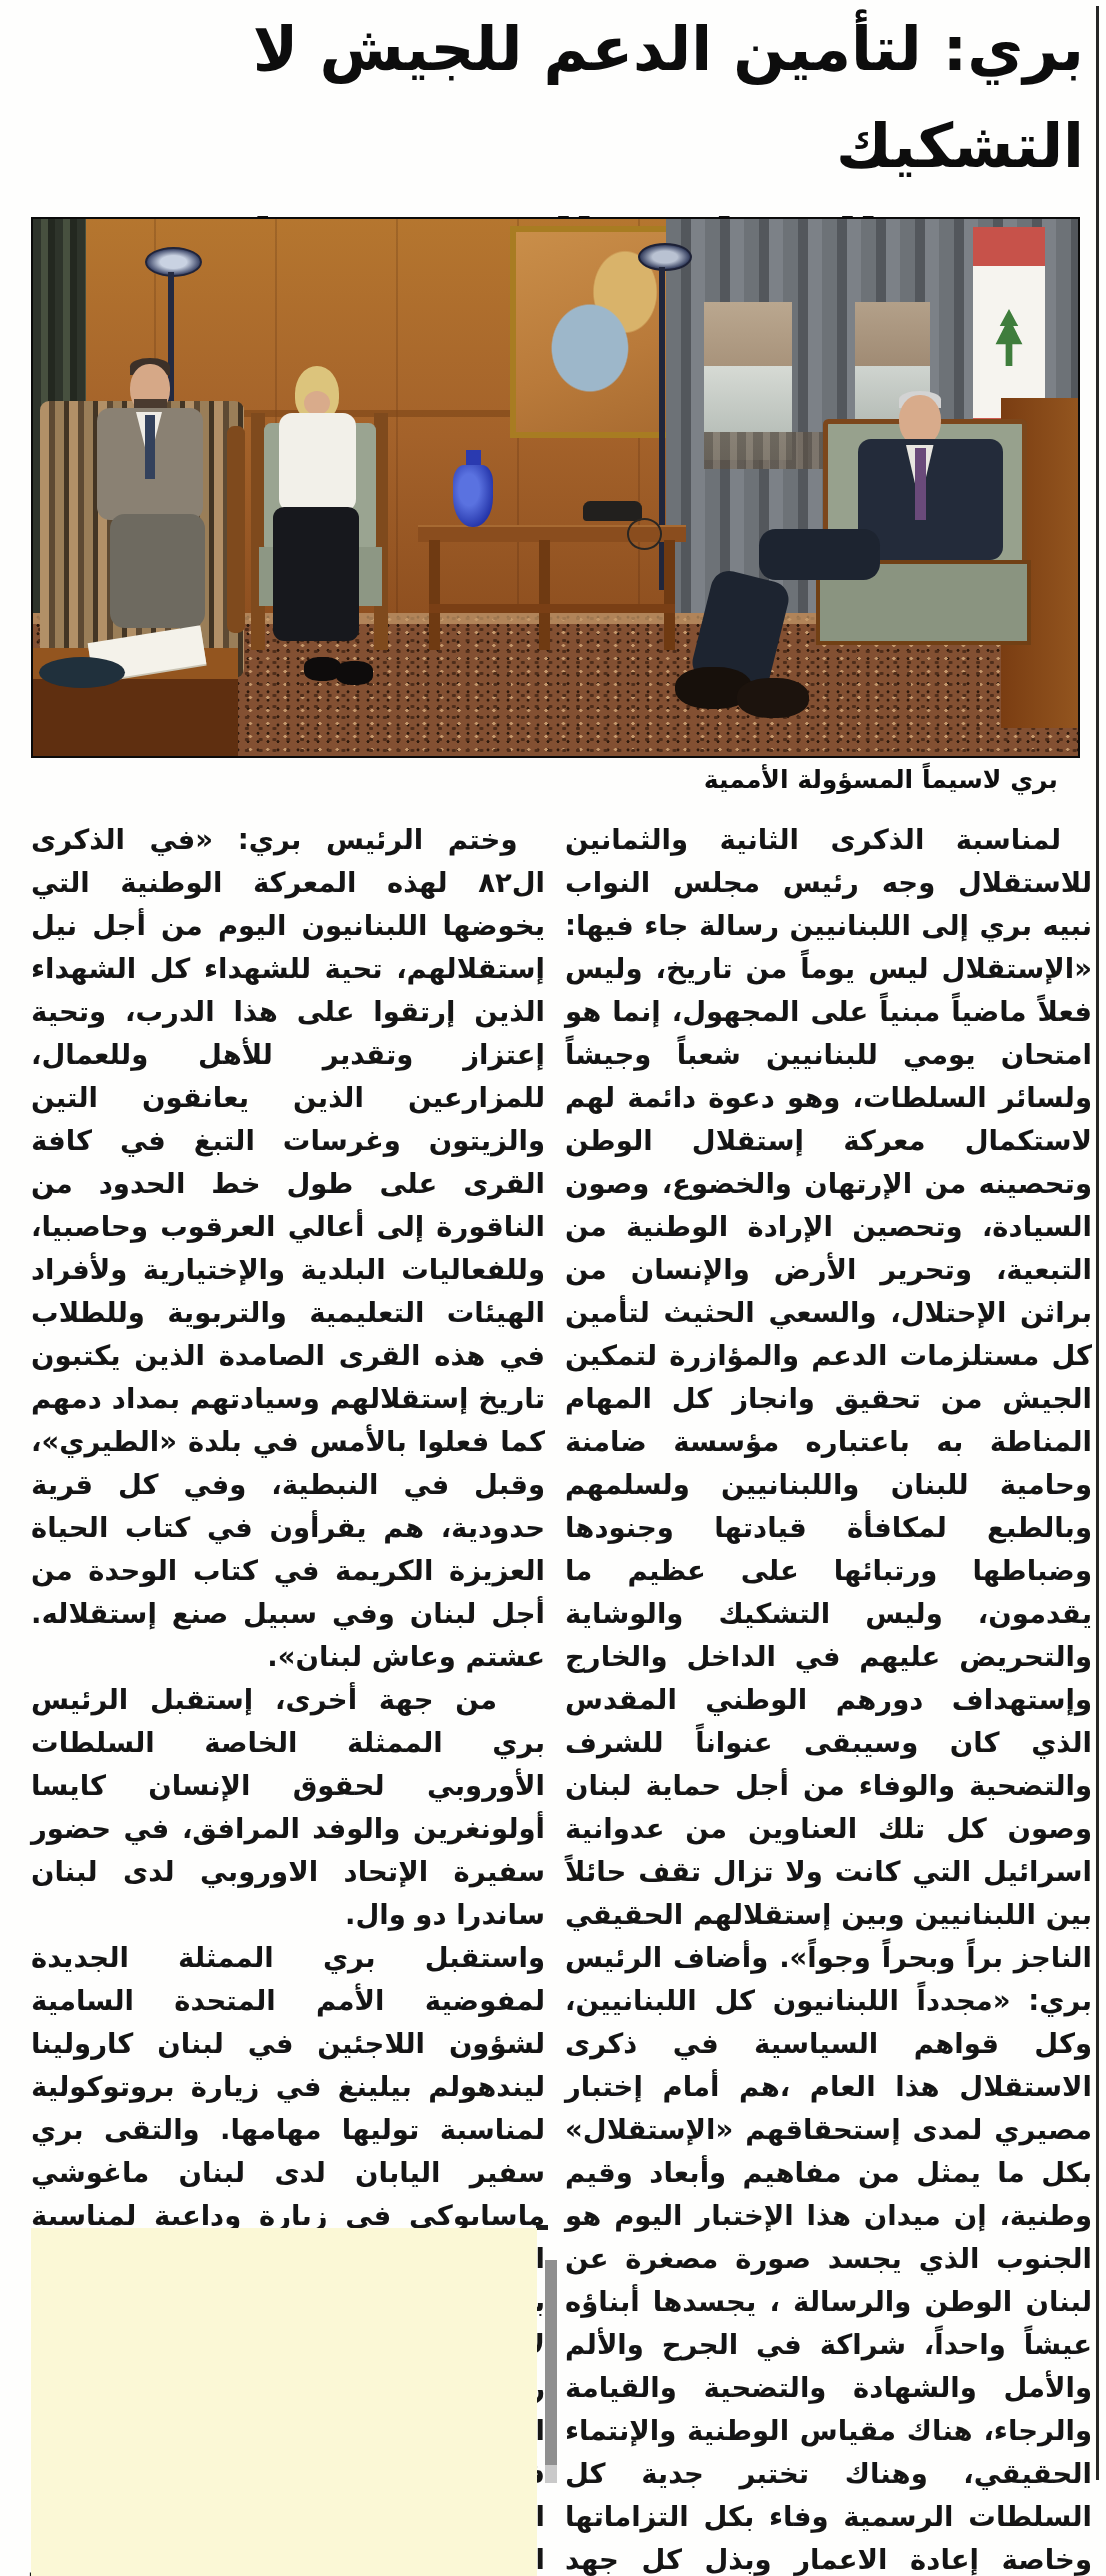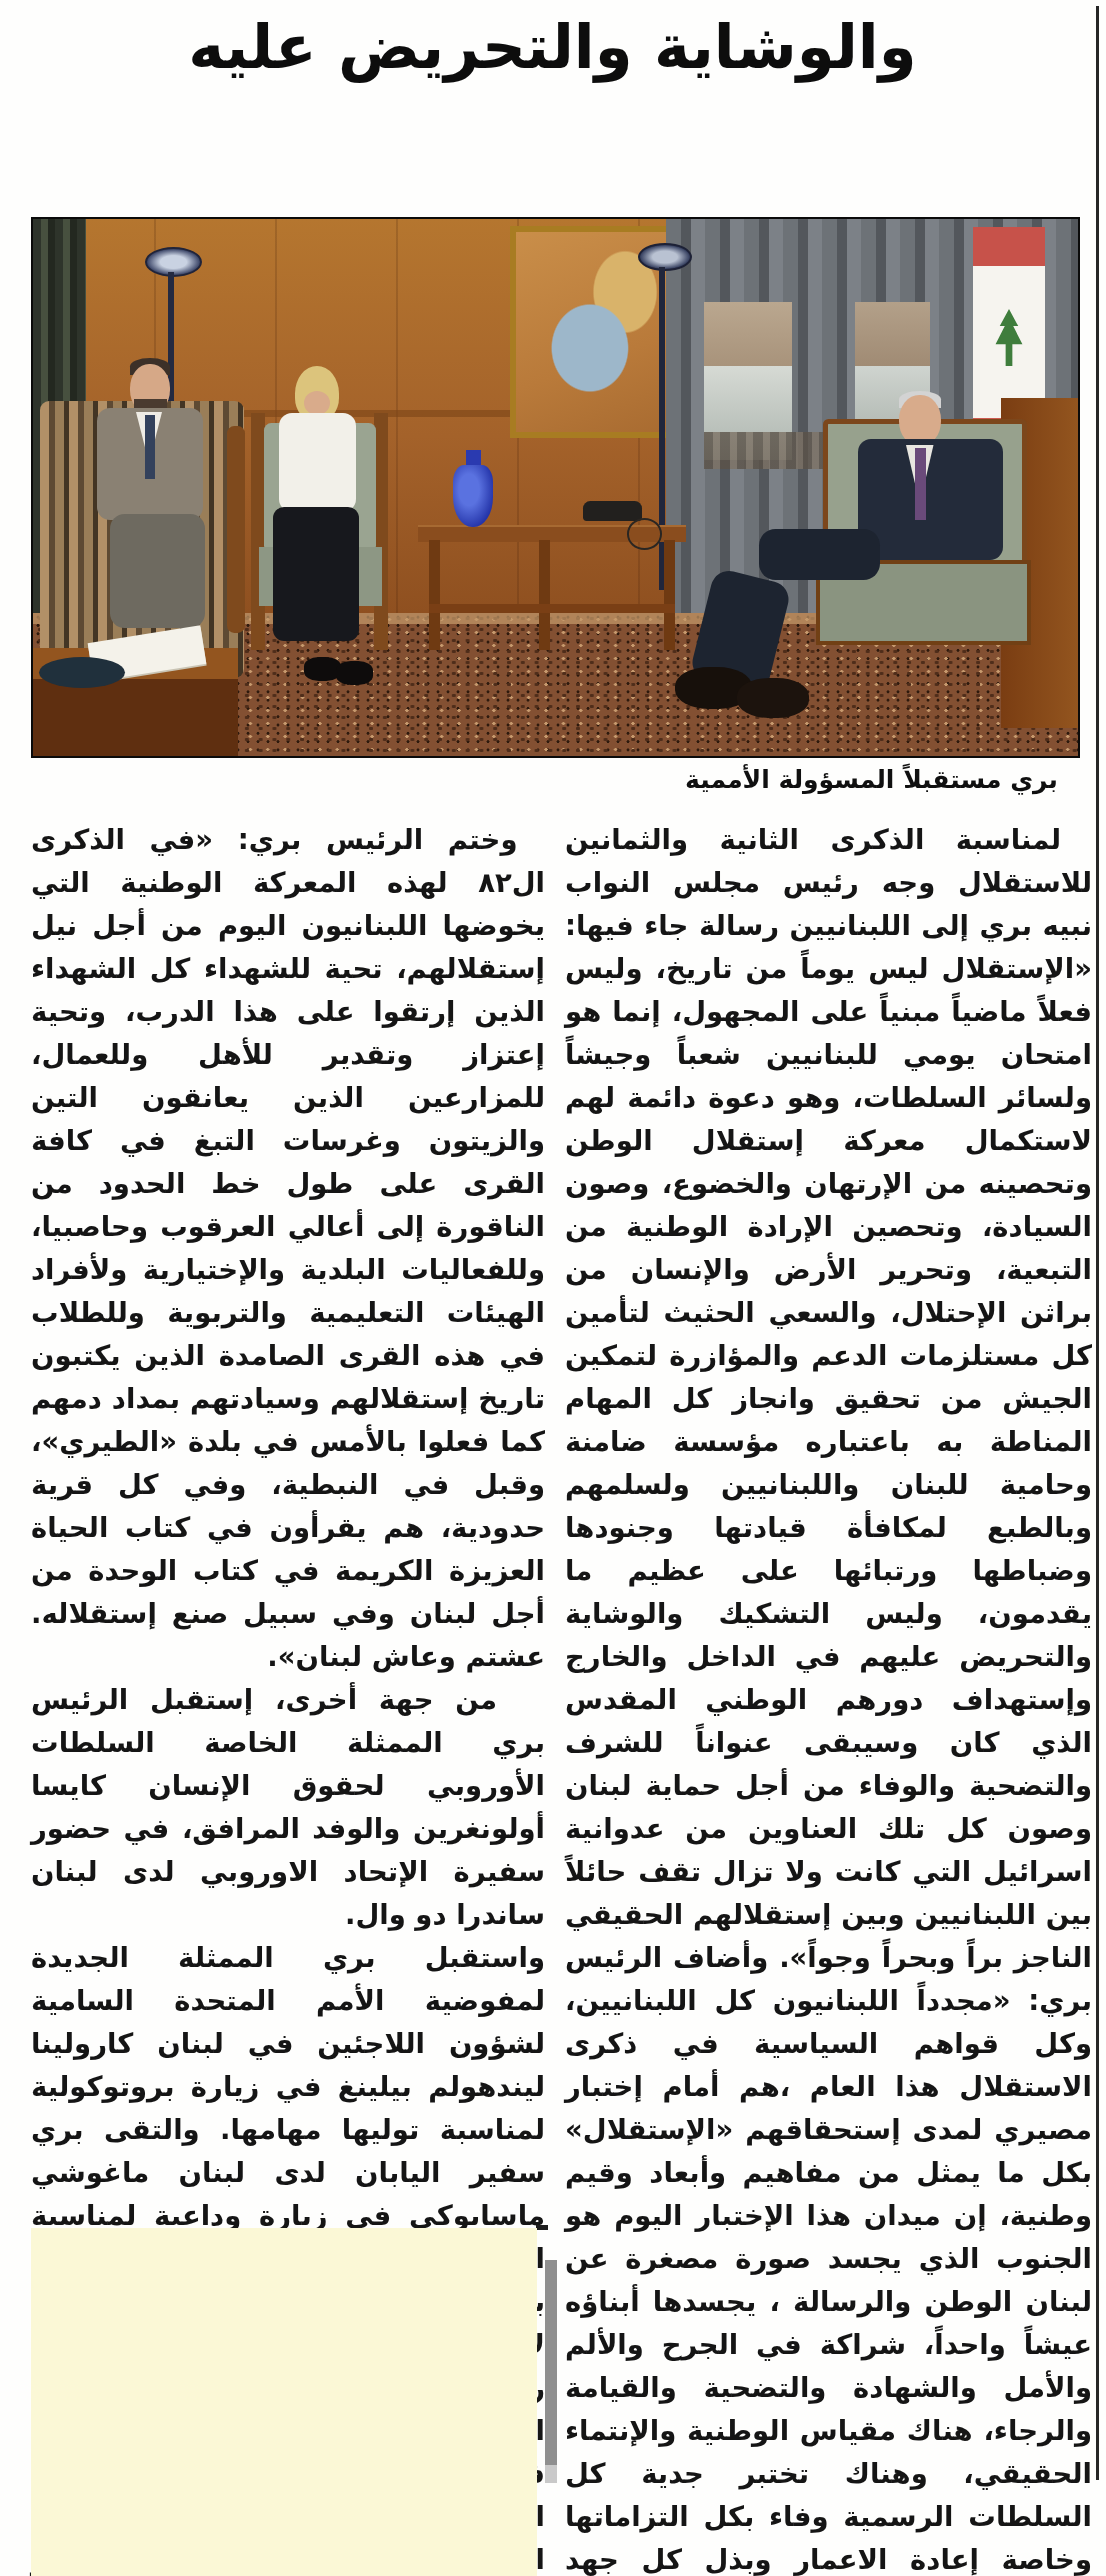--- a/index.html
+++ b/index.html
@@ -117,20 +117,21 @@
   .highlight-box{position:absolute;left:32px;top:2228px;width:506px;height:348px;background:#fbf8d6;}
   .grey-bar{position:absolute;left:546px;top:2260px;width:12px;height:205px;background:#8f8f8f;}
   .grey-bar-tail{position:absolute;left:546px;top:2465px;width:12px;height:18.3px;background:#c9c9c9;}
 </style>
 </head>
 <body>
 
 <div class="page">
 
   <div class="headline">
+    <div class="h-line1">بري: لتأمين الدعم للجيش لا التشكيك</div>
     <div class="h-line2">والوشاية والتحريض عليه</div>
   </div>
 
   <div class="photo">
     <div class="wall"></div>
     <div class="wall-rail"></div>
     <div class="curtain-left"></div>
     <div class="painting"></div>
     <div class="curtains-right"></div>
     <div class="shade1"></div>
@@ -191,21 +192,21 @@
     <div class="long-table-shelf"></div>
     <div class="vase-neck"></div>
     <div class="vase"></div>
     <div class="telephone"></div>
     <div class="phone-cord"></div>
     <div class="coffee-table-front"></div>
     <div class="papers"></div>
     <div class="bowl"></div>
   </div>
 
-  <div class="caption">بري مستقبلاً المسؤولة الأممية</div>
+  <div class="caption">بري لاسيماً المسؤولة الأممية</div>
 
   <div class="col col-right">
       <p class="para">لمناسبة الذكرى الثانية والثمانين للاستقلال وجه رئيس مجلس النواب نبيه بري إلى اللبنانيين رسالة جاء فيها: «الإستقلال ليس يوماً من تاريخ، وليس فعلاً ماضياً مبنياً على المجهول، إنما هو امتحان يومي للبنانيين شعباً وجيشاً ولسائر السلطات، وهو دعوة دائمة لهم لاستكمال معركة إستقلال الوطن وتحصينه من الإرتهان والخضوع، وصون السيادة، وتحصين الإرادة الوطنية من التبعية، وتحرير الأرض والإنسان من براثن الإحتلال، والسعي الحثيث لتأمين كل مستلزمات الدعم والمؤازرة لتمكين الجيش من تحقيق وانجاز كل المهام المناطة به باعتباره مؤسسة ضامنة وحامية للبنان واللبنانيين ولسلمهم وبالطبع لمكافأة قيادتها وجنودها وضباطها ورتبائها على عظيم ما يقدمون، وليس التشكيك والوشاية والتحريض عليهم في الداخل والخارج وإستهداف دورهم الوطني المقدس الذي كان وسيبقى عنواناً للشرف والتضحية والوفاء من أجل حماية لبنان وصون كل تلك العناوين من عدوانية اسرائيل التي كانت ولا تزال تقف حائلاً بين اللبنانيين وبين إستقلالهم الحقيقي الناجز براً وبحراً وجواً». وأضاف الرئيس بري: «مجدداً اللبنانيون كل اللبنانيين، وكل قواهم السياسية في ذكرى الاستقلال هذا العام ،هم أمام إختبار مصيري لمدى إستحقاقهم «الإستقلال» بكل ما يمثل من مفاهيم وأبعاد وقيم وطنية، إن ميدان هذا الإختبار اليوم هو الجنوب الذي يجسد صورة مصغرة عن لبنان الوطن والرسالة ، يجسدها أبناؤه عيشاً واحداً، شراكة في الجرح والألم والأمل والشهادة والتضحية والقيامة والرجاء، هناك مقياس الوطنية والإنتماء الحقيقي، وهناك تختبر جدية كل السلطات الرسمية وفاء بكل التزاماتها وخاصة إعادة الاعمار وبذل كل جهد مستطاع لوقف العدوان الاسرائيلي المتواصل وذلك بإعتبارها حاضنة ومسؤولة أمام وعن أصحاب الأرض الذين يصنعون إلى جانب الجيش الإستقلال الحقيقي، صموداً وتمسكاً بآخر ذرة من التراب الوطني وبالثوابت مهما غلت التضحيات ولم ولن يبدلوا تبديلا، فهل ننجح جميعاً في هذا الإختبار، ونحقق الاستقلال فنستحقه؟».</p>
     </div>
   <div class="col col-left">
       <p class="para">وختم الرئيس بري: «في الذكرى ال٨٢ لهذه المعركة الوطنية التي يخوضها اللبنانيون اليوم من أجل نيل إستقلالهم، تحية للشهداء كل الشهداء الذين إرتقوا على هذا الدرب، وتحية إعتزاز وتقدير للأهل وللعمال، للمزارعين الذين يعانقون التين والزيتون وغرسات التبغ في كافة القرى على طول خط الحدود من الناقورة إلى أعالي العرقوب وحاصبيا، وللفعاليات البلدية والإختيارية ولأفراد الهيئات التعليمية والتربوية وللطلاب في هذه القرى الصامدة الذين يكتبون تاريخ إستقلالهم وسيادتهم بمداد دمهم كما فعلوا بالأمس في بلدة «الطيري»، وقبل في النبطية، وفي كل قرية حدودية، هم يقرأون في كتاب الحياة العزيزة الكريمة في كتاب الوحدة من أجل لبنان وفي سبيل صنع إستقلاله. عشتم وعاش لبنان».</p>
       <p class="para">من جهة أخرى، إستقبل الرئيس بري الممثلة الخاصة السلطات الأوروبي لحقوق الإنسان كايسا أولونغرين والوفد المرافق، في حضور سفيرة الإتحاد الاوروبي لدى لبنان ساندرا دو وال.</p>
       <p class="para">واستقبل بري الممثلة الجديدة لمفوضية الأمم المتحدة السامية لشؤون اللاجئين في لبنان كارولينا ليندهولم بيلينغ في زيارة بروتوكولية لمناسبة توليها مهامها. والتقى بري سفير اليابان لدى لبنان ماغوشي ماسايوكي في زيارة وداعية لمناسبة انتهاء مهامه. وبحث رئيس المجلس برامج التعاون بين لبنان والبنك الدولي لاسيما ملف إعادة الإعمار، مع نائب رئيس البنك الدولي لمنطقة الشرق الأوسط وشمال إفريقيا عثمان ديون، في حضور مدير البنك لدول الشرق الأوسط جان كريستوف كاريه والممثل المقيم للبنك في لبنان إنريكي بلانكو أرماس والمستشار الاعلامي لرئيس مجلس النواب علي حمدان.</p>
     </div>
 

